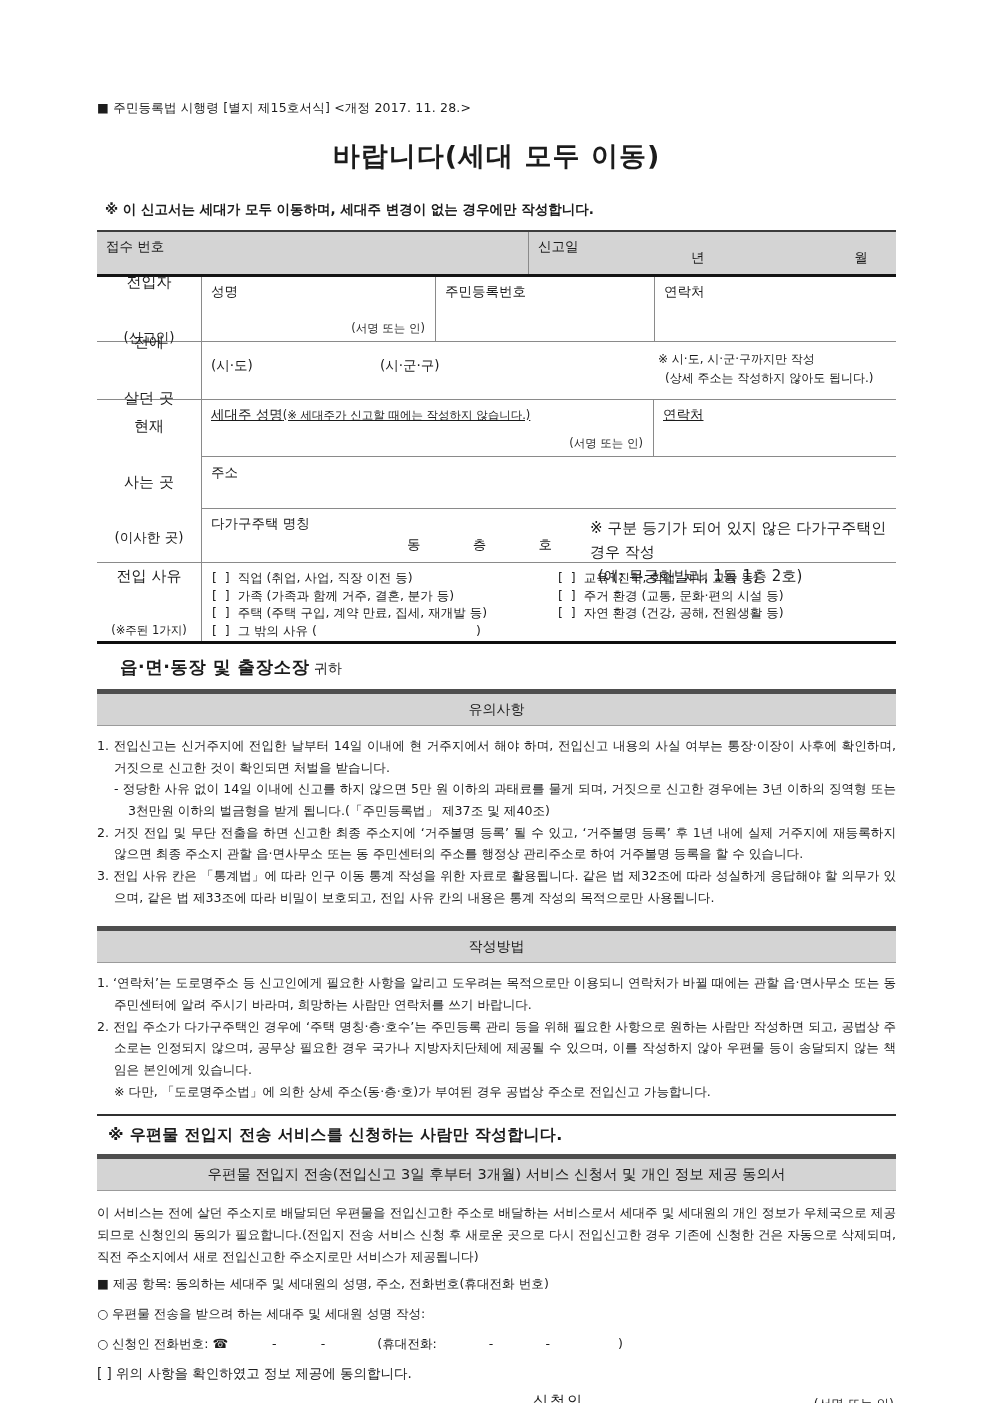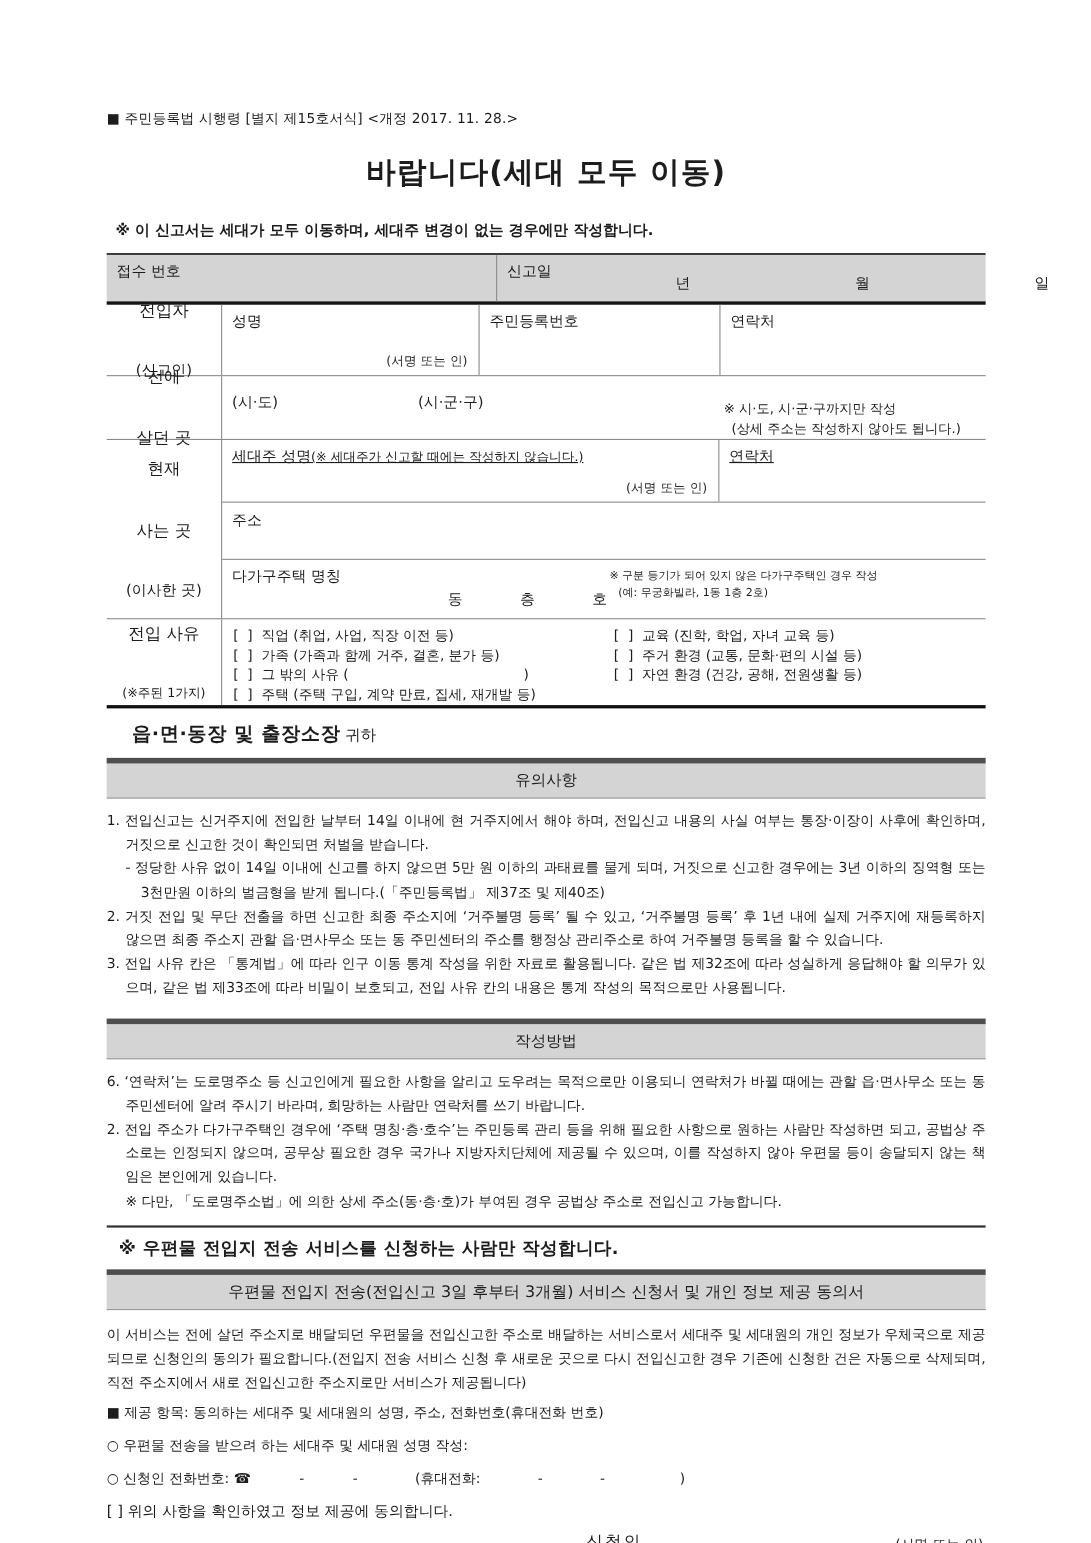--- a/index.html
+++ b/index.html
@@ -15,52 +15,52 @@
 
   
   .doc-ref { margin-top:100px; font-size:12.5px; letter-spacing:0.2px; }
   .title { margin-top:21px; text-align:center; font-size:27px; font-weight:bold; letter-spacing:1px; }
   .head-note { margin-top:27px; margin-left:8px; font-size:13.5px;font-weight:bold; }
 
   
   .tbl { margin-top:11px; border-top:2px solid #3c3c3c; font-size:13.5px; }
   .row { display:flex; border-bottom:1px solid #8a8a8a; }
   .row-top { background:#d4d4d4; height:45px; border-bottom:3px solid #141414; }
-  .c-receipt { width:355px; border-right:1px solid #8a8a8a; padding:6px 9px; }
+  .c-receipt { width:432px; border-right:1px solid #8a8a8a; padding:6px 9px; }
   .c-date { flex:1; position:relative; padding:6px 9px; }
   .date-line { position:absolute; left:162px; bottom:7px; width:340px; display:flex; justify-content:space-between; }
 
   .lbl { width:105px; border-right:1px solid #8a8a8a; display:flex; flex-direction:column;
          align-items:center; justify-content:center; font-size:15px; line-height:1.4; text-align:center;gap:35px; }
   .lbl .small { font-size:13.5px; }
   .lbl .xsmall { font-size:11.5px; }
 
   .r-mover { height:65px; }
   .c-name { width:234px; border-right:1px solid #8a8a8a; position:relative; padding:6px 9px; }
   .sign-note { position:absolute; right:10px; bottom:5px; font-size:11.5px; color:#2a2a2a; }
   .c-rrn { width:219px; border-right:1px solid #8a8a8a; padding:6px 9px; }
   .c-contact { flex:1; padding:6px 9px; }
 
   .r-prev { height:58px; }
   .prev-body { flex:1; position:relative; }
   .sido { position:absolute; left:9px; top:15px; }
   .sigungu { position:absolute; left:178px; top:15px; }
-  .prev-note { position:absolute; left:456px; top:20px; font-size:12px; line-height:1.55; }
+  .prev-note { position:absolute; left:456px; top:8px; font-size:12px; line-height:1.55; }
   .prev-note .ind { padding-left:7px; }
 
   .r-group { border-bottom:1px solid #8a8a8a; }
   .grp-body { flex:1; display:flex; flex-direction:column; }
   .sub1 { height:57px; display:flex; border-bottom:1px solid #8a8a8a;text-decoration:underline; }
   .sub1-left { width:452px; border-right:1px solid #8a8a8a; position:relative; padding:6px 9px; }
   .inline-note { font-size:11.5px; }
   .sub1-right { flex:1; padding:6px 9px; }
   .sub2 { height:52px; border-bottom:1px solid #8a8a8a; padding:7px 9px; }
   .sub3 { height:53px; position:relative; padding:6px 9px; }
   .dch { position:absolute; left:205px; bottom:8px; width:145px; display:flex; justify-content:space-between; }
-  .multi-note { position:absolute; left:352px; top:7px; font-size:10px; line-height:1.6; }
+  .multi-note { position:absolute; left:388px; top:7px; font-size:15px; line-height:1.6; }
   .multi-note .ind { padding-left:8px; }
 
   .r-reason { height:81px; border-bottom:3px solid #0f0f0f; }
   .reason-body { flex:1; display:flex; padding:6px 0 4px 10px; font-size:12.5px; }
   .rcol-l { width:346px; }
   .rcol-r { flex:1; }
   .reason-item { line-height:17.5px; white-space:pre; }
 
   .addressee { margin:11px 0 0 23px; font-size:14px; }
   .addr-b { font-weight:bold; font-size:17.5px; letter-spacing:0.5px; }
@@ -176,22 +176,22 @@
 
     <div class="row r-reason">
       <div class="lbl">
         <div>전입 사유</div>
         <div class="xsmall">(※주된 1가지)</div>
       </div>
       <div class="reason-body">
         <div class="rcol-l">
           <div class="reason-item">[  ]  직업 (취업, 사업, 직장 이전 등)</div>
           <div class="reason-item">[  ]  가족 (가족과 함께 거주, 결혼, 분가 등)</div>
+          <div class="reason-item">[  ]  주택 (주택 구입, 계약 만료, 집세, 재개발 등)</div>
           <div class="reason-item">[  ]  그 밖의 사유 (                                        )</div>
-          <div class="reason-item">[  ]  주택 (주택 구입, 계약 만료, 집세, 재개발 등)</div>
         </div>
         <div class="rcol-r">
           <div class="reason-item">[  ]  교육 (진학, 학업, 자녀 교육 등)</div>
           <div class="reason-item">[  ]  주거 환경 (교통, 문화·편의 시설 등)</div>
           <div class="reason-item">[  ]  자연 환경 (건강, 공해, 전원생활 등)</div>
         </div>
       </div>
     </div>
   </div>
 
@@ -203,21 +203,21 @@
   <div class="graybar">유의사항</div>
   <div class="notes">
     <div class="n-item">1. 전입신고는 신거주지에 전입한 날부터 14일 이내에 현 거주지에서 해야 하며, 전입신고 내용의 사실 여부는 통장·이장이 사후에 확인하며, 거짓으로 신고한 것이 확인되면 처벌을 받습니다.</div>
     <div class="n-sub">- 정당한 사유 없이 14일 이내에 신고를 하지 않으면 5만 원 이하의 과태료를 물게 되며, 거짓으로 신고한 경우에는 3년 이하의 징역형 또는 3천만원 이하의 벌금형을 받게 됩니다.(「주민등록법」 제37조 및 제40조)</div>
     <div class="n-item">2. 거짓 전입 및 무단 전출을 하면 신고한 최종 주소지에 ‘거주불명 등록’ 될 수 있고, ‘거주불명 등록’ 후 1년 내에 실제 거주지에 재등록하지 않으면 최종 주소지 관할 읍·면사무소 또는 동 주민센터의 주소를 행정상 관리주소로 하여 거주불명 등록을 할 수 있습니다.</div>
     <div class="n-item">3. 전입 사유 칸은 「통계법」에 따라 인구 이동 통계 작성을 위한 자료로 활용됩니다. 같은 법 제32조에 따라 성실하게 응답해야 할 의무가 있으며, 같은 법 제33조에 따라 비밀이 보호되고, 전입 사유 칸의 내용은 통계 작성의 목적으로만 사용됩니다.</div>
   </div>
 
   <div class="graybar">작성방법</div>
   <div class="notes">
-    <div class="n-item">6. ‘연락처’는 도로명주소 등 신고인에게 필요한 사항을 알리고 도우려는 목적으로만 이용되니 연락처가 바뀔 때에는 관할 읍·면사무소 또는 동 주민센터에 알려 주시기 바라며, 희망하는 사람만 연락처를 쓰기 바랍니다.</div>
+    <div class="n-item">1. ‘연락처’는 도로명주소 등 신고인에게 필요한 사항을 알리고 도우려는 목적으로만 이용되니 연락처가 바뀔 때에는 관할 읍·면사무소 또는 동 주민센터에 알려 주시기 바라며, 희망하는 사람만 연락처를 쓰기 바랍니다.</div>
     <div class="n-item">2. 전입 주소가 다가구주택인 경우에 ‘주택 명칭·층·호수’는 주민등록 관리 등을 위해 필요한 사항으로 원하는 사람만 작성하면 되고, 공법상 주소로는 인정되지 않으며, 공무상 필요한 경우 국가나 지방자치단체에 제공될 수 있으며, 이를 작성하지 않아 우편물 등이 송달되지 않는 책임은 본인에게 있습니다.</div>
     <div class="n-sub">※ 다만, 「도로명주소법」에 의한 상세 주소(동·층·호)가 부여된 경우 공법상 주소로 전입신고 가능합니다.</div>
   </div>
 
   <div class="rule"></div>
   <div class="mail-only">※  우편물 전입지 전송 서비스를 신청하는 사람만 작성합니다.</div>
   <div class="graybar mail-bar">우편물 전입지 전송(전입신고 3일 후부터 3개월) 서비스 신청서 및 개인 정보 제공 동의서</div>
   <div class="desc">이 서비스는 전에 살던 주소지로 배달되던 우편물을 전입신고한 주소로 배달하는 서비스로서 세대주 및 세대원의 개인 정보가 우체국으로 제공되므로 신청인의 동의가 필요합니다.(전입지 전송 서비스 신청 후 새로운 곳으로 다시 전입신고한 경우 기존에 신청한 건은 자동으로 삭제되며, 직전 주소지에서 새로 전입신고한 주소지로만 서비스가 제공됩니다)</div>
   <div class="provide">■ 제공 항목: 동의하는 세대주 및 세대원의 성명, 주소, 전화번호(휴대전화 번호)</div>
   <div class="oline">○ 우편물 전송을 받으려 하는 세대주 및 세대원 성명 작성:</div>

